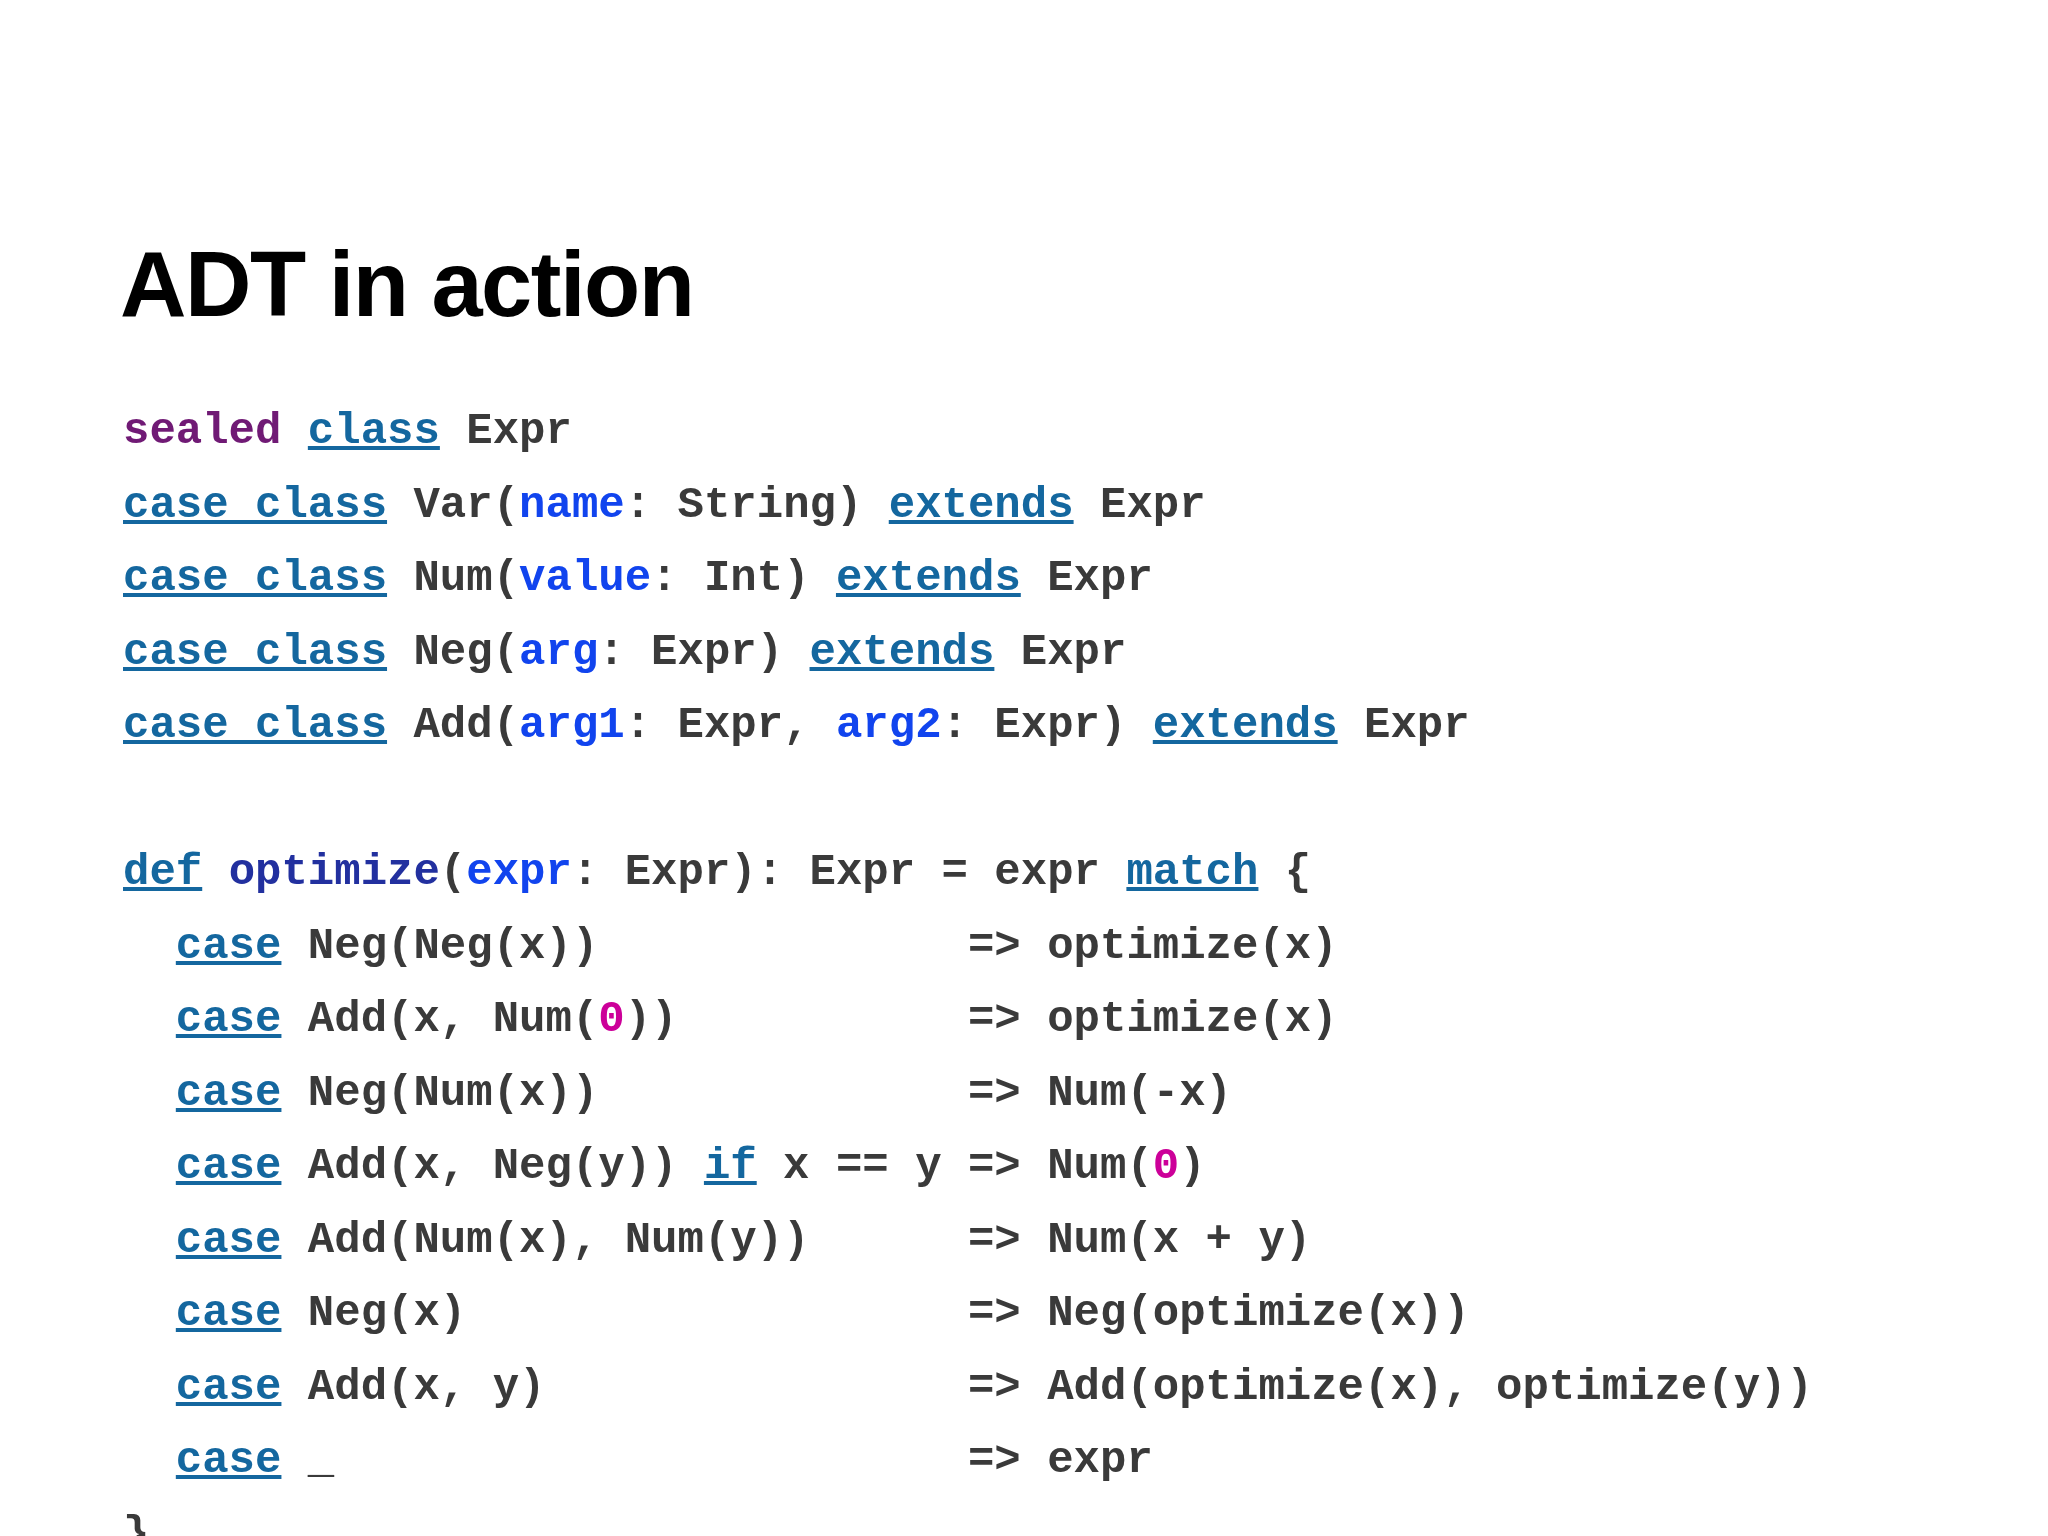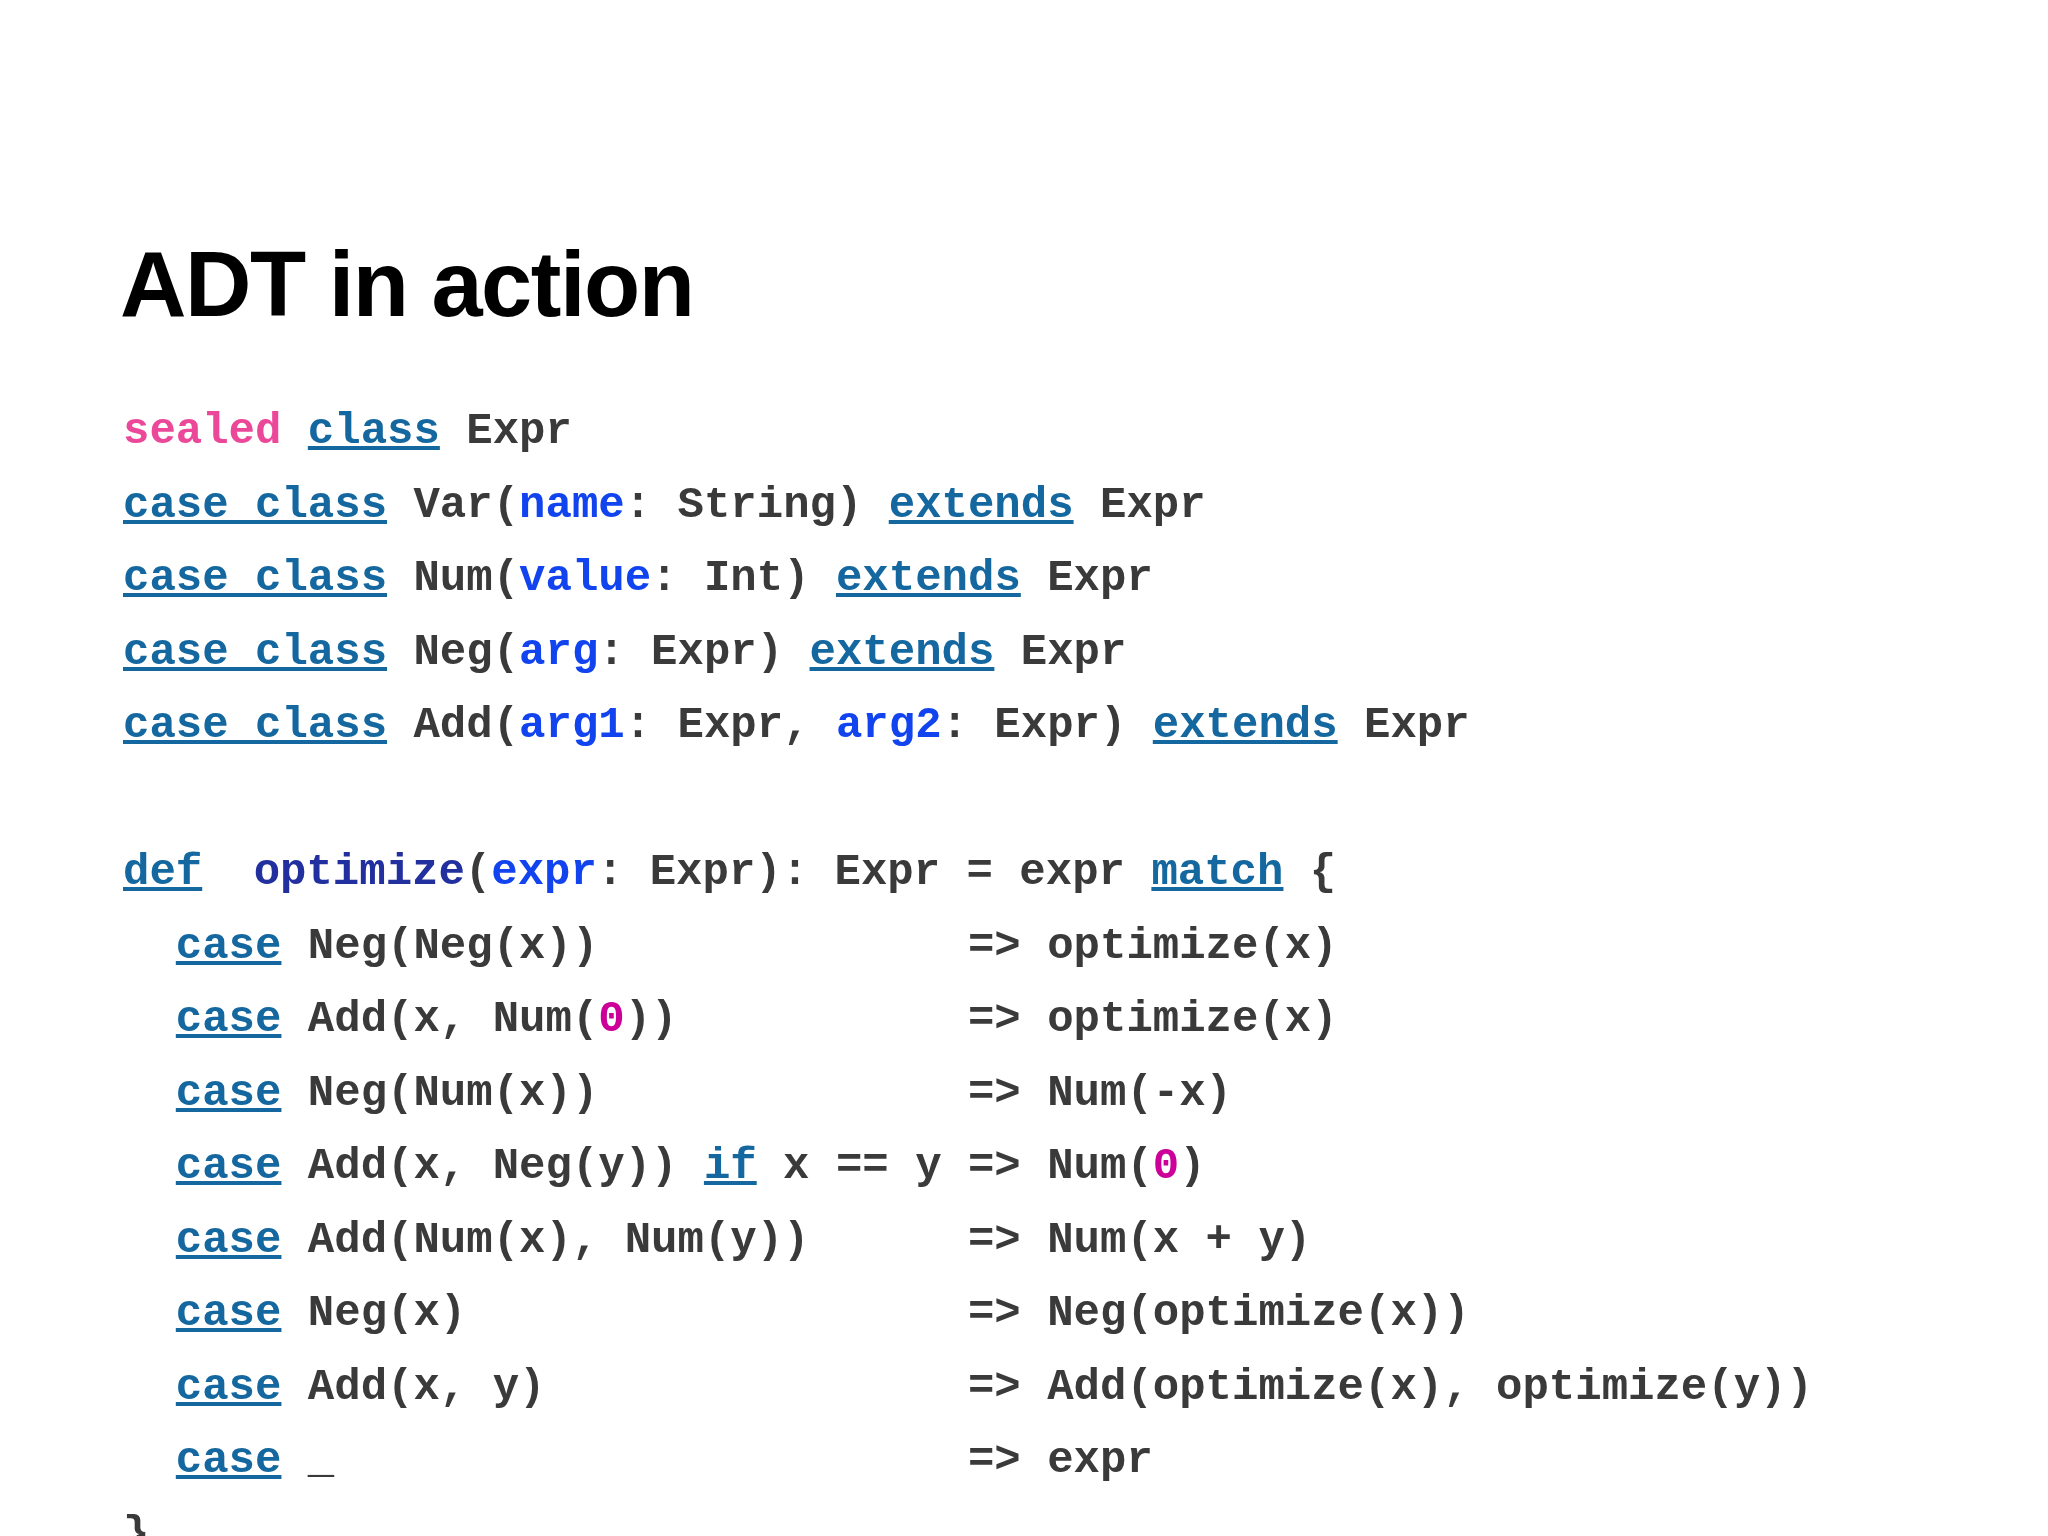--- a/index.html
+++ b/index.html
@@ -46,23 +46,23 @@
   .code-line {
     white-space: pre;
     height: 73.5px;
     color: #3a3a3a;
   }
   .code-line.blank {
     height: 73.5px;
   }
   .tok-plain   { color: #3a3a3a; }
   .tok-kw      { color: #14679f; text-decoration: underline; }
-  .tok-mod     { color: #ec4899; text-align: center; }
+  .tok-mod     { color: #701a75; text-align: center; }
   .tok-param   { color: #1144ee; text-align: center; }
-  .tok-fname   { color: #22309f; margin-left: 25px; }
+  .tok-fname   { color: #22309f; }
   .tok-num     { color: #cc0099; }
 </style>
 </head>
 <body>
 
 <div id="slide">
 
   <h1 id="page-title">ADT in action</h1>
 
   <pre id="code-block"><div class="code-line"><span class="tok-mod">sealed</span><span class="tok-plain"> </span><span class="tok-kw">class</span><span class="tok-plain"> Expr</span></div><div class="code-line"><span class="tok-kw">case class</span><span class="tok-plain"> Var(</span><span class="tok-param">name</span><span class="tok-plain">: String) </span><span class="tok-kw">extends</span><span class="tok-plain"> Expr</span></div><div class="code-line"><span class="tok-kw">case class</span><span class="tok-plain"> Num(</span><span class="tok-param">value</span><span class="tok-plain">: Int) </span><span class="tok-kw">extends</span><span class="tok-plain"> Expr</span></div><div class="code-line"><span class="tok-kw">case class</span><span class="tok-plain"> Neg(</span><span class="tok-param">arg</span><span class="tok-plain">: Expr) </span><span class="tok-kw">extends</span><span class="tok-plain"> Expr</span></div><div class="code-line"><span class="tok-kw">case class</span><span class="tok-plain"> Add(</span><span class="tok-param">arg1</span><span class="tok-plain">: Expr, </span><span class="tok-param">arg2</span><span class="tok-plain">: Expr) </span><span class="tok-kw">extends</span><span class="tok-plain"> Expr</span></div><div class="code-line blank">&nbsp;</div><div class="code-line"><span class="tok-kw">def</span><span class="tok-plain"> </span><span class="tok-fname">optimize</span><span class="tok-plain">(</span><span class="tok-param">expr</span><span class="tok-plain">: Expr): Expr = expr </span><span class="tok-kw">match</span><span class="tok-plain"> {</span></div><div class="code-line"><span class="tok-plain">  </span><span class="tok-kw">case</span><span class="tok-plain"> Neg(Neg(x))              =&gt; optimize(x)</span></div><div class="code-line"><span class="tok-plain">  </span><span class="tok-kw">case</span><span class="tok-plain"> Add(x, Num(</span><span class="tok-num">0</span><span class="tok-plain">))           =&gt; optimize(x)</span></div><div class="code-line"><span class="tok-plain">  </span><span class="tok-kw">case</span><span class="tok-plain"> Neg(Num(x))              =&gt; Num(-x)</span></div><div class="code-line"><span class="tok-plain">  </span><span class="tok-kw">case</span><span class="tok-plain"> Add(x, Neg(y)) </span><span class="tok-kw">if</span><span class="tok-plain"> x == y =&gt; Num(</span><span class="tok-num">0</span><span class="tok-plain">)</span></div><div class="code-line"><span class="tok-plain">  </span><span class="tok-kw">case</span><span class="tok-plain"> Add(Num(x), Num(y))      =&gt; Num(x + y)</span></div><div class="code-line"><span class="tok-plain">  </span><span class="tok-kw">case</span><span class="tok-plain"> Neg(x)                   =&gt; Neg(optimize(x))</span></div><div class="code-line"><span class="tok-plain">  </span><span class="tok-kw">case</span><span class="tok-plain"> Add(x, y)                =&gt; Add(optimize(x), optimize(y))</span></div><div class="code-line"><span class="tok-plain">  </span><span class="tok-kw">case</span><span class="tok-plain"> _                        =&gt; expr</span></div><div class="code-line"><span class="tok-plain">}</span></div></pre>

